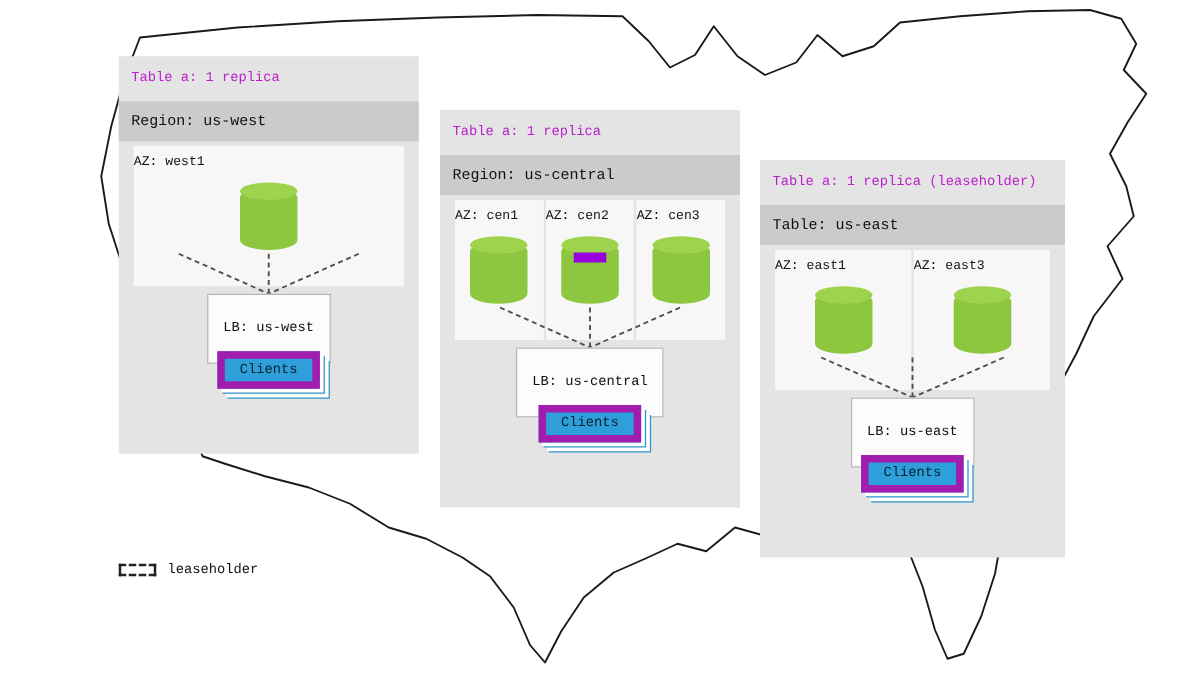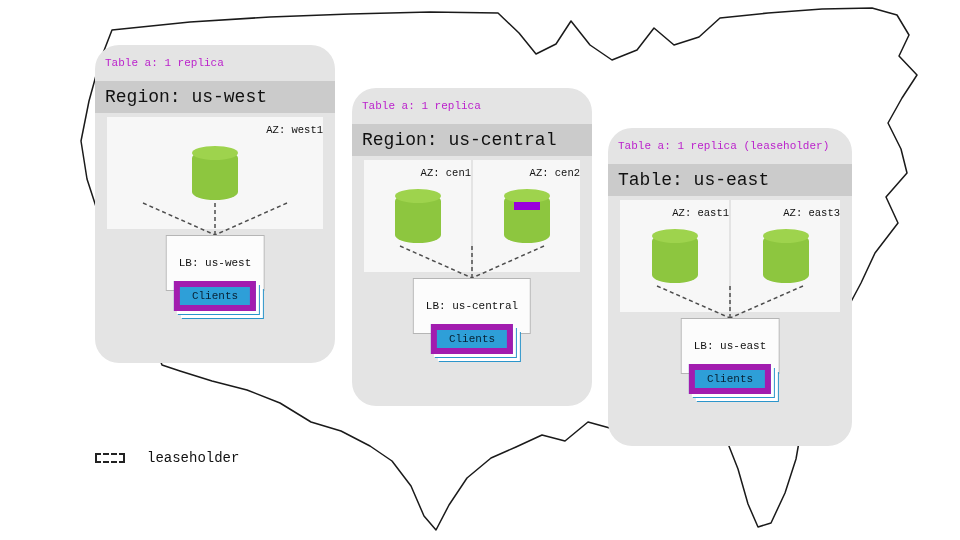--- a/index.html
+++ b/index.html
@@ -11,50 +11,49 @@
   }
   .stage { position: relative; width: 960px; height: 540px; }
 
   .map-svg { position: absolute; left: 0; top: 0; z-index: 0; }
 
   .panel {
     position: absolute;
     width: 240px; height: 318px;
     background: var(--panel-bg, #e4e4e4);
     z-index: 2;
-    border-radius: 24px;
   }
   .panel-west    { left: 95px;  top: 45px;  }
   .panel-central { left: 352px; top: 88px;  }
   .panel-east    { left: 608px; top: 128px; width: 244px; }
 
   .table-hdr {
     height: 36px; line-height: 36px;
     padding: 0 10px;
     color: var(--table-label, #bb22cc);
     font-size: 11px;
     white-space: nowrap;
   }
   .region-band {
     height: 32px; line-height: 32px;
     padding: 0 10px;
     background: var(--band-bg, #cccccc);
     color: #111;
-    font-size: 18px;
+    font-size: 12px;
   }
   .az-grid {
     display: flex; gap: 2px;
     margin: 4px 12px 0 12px;
     height: 112px;
   }
   .az {
     flex: 1;
     background: var(--az-bg, #f7f7f7);
     padding-top: 5px;
-    text-align: right;
+    text-align: left;
   }
   .az-label { font-size: 10.5px; color: #111; height: 16px; line-height: 16px; white-space: nowrap; }
 
   .cylinder {
     position: relative;
     width: 46px; height: 50px;
     margin: 12px auto 0 auto;
     background: var(--cylinder, #8dc63f);
     border-radius: 23px / 8px;
   }
@@ -107,21 +106,21 @@
     left: 95px; top: 450px;
     display: flex; align-items: center; gap: 9px;
     z-index: 2;
   }
   .legend-swatch {
     width: 30px; height: 10px;
     border: 2px dashed #222;
     background: #ffffff;
     box-sizing: border-box;
   }
-  .legend-label { font-size: 14px; color: #111; margin-left: 13px; }
+  .legend-label { font-size: 11px; color: #111; }
 </style>
 </head>
 <body>
 
 <div class="stage">
 
   <svg class="map-svg" width="960" height="540" viewBox="0 0 960 540">
     <path d="M 112 30 L 190 22 L 270 17 L 350 14 L 430 12 L 498 13
              L 519 33 L 536 54 L 556 44 L 571 21 L 590 45 L 612 60 L 637 50 L 654 28 L 674 45 L 699 37 L 720 18
              L 768 13 L 822 9 L 872 8
@@ -165,20 +164,26 @@
         <div class="cylinder">
           
         </div>
       </div>
       <div class="az">
         <div class="az-label">AZ: cen2</div>
         <div class="cylinder">
           <span class="range"></span>
         </div>
       </div>
+      <div class="az">
+        <div class="az-label">AZ: cen3</div>
+        <div class="cylinder">
+          
+        </div>
+      </div>
     </div>
     <svg class="connectors" width="240" height="285" viewBox="0 0 240 285">
       <line x1="48" y1="158" x2="120" y2="190" stroke="#4d4d4d" stroke-width="1.5" stroke-dasharray="4 3"></line>
       <line x1="120" y1="158" x2="120" y2="190" stroke="#4d4d4d" stroke-width="1.5" stroke-dasharray="4 3"></line>
       <line x1="192" y1="158" x2="120" y2="190" stroke="#4d4d4d" stroke-width="1.5" stroke-dasharray="4 3"></line>
       <line x1="120" y1="210" x2="120" y2="236" stroke="#4d4d4d" stroke-width="1.5" stroke-dasharray="4 3"></line>
     </svg>
     <div class="lb-box">LB: us-central</div>
     <div class="clients-box">Clients</div>
   </div>

